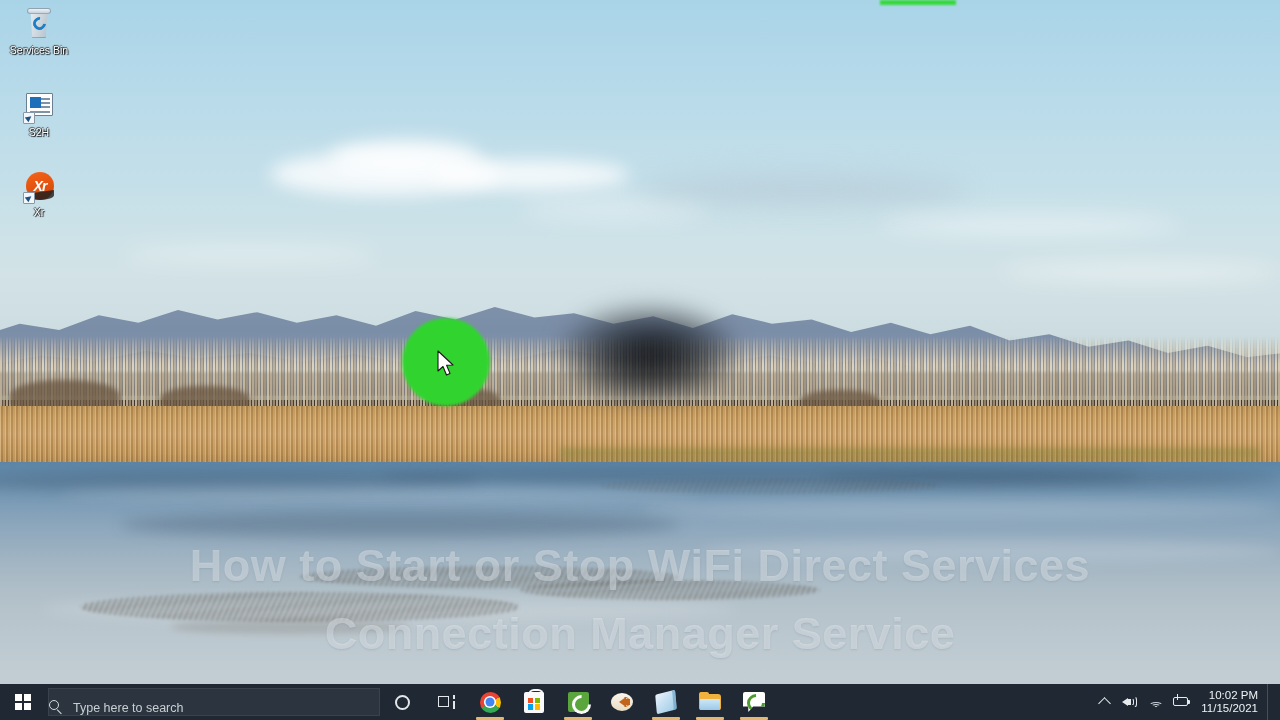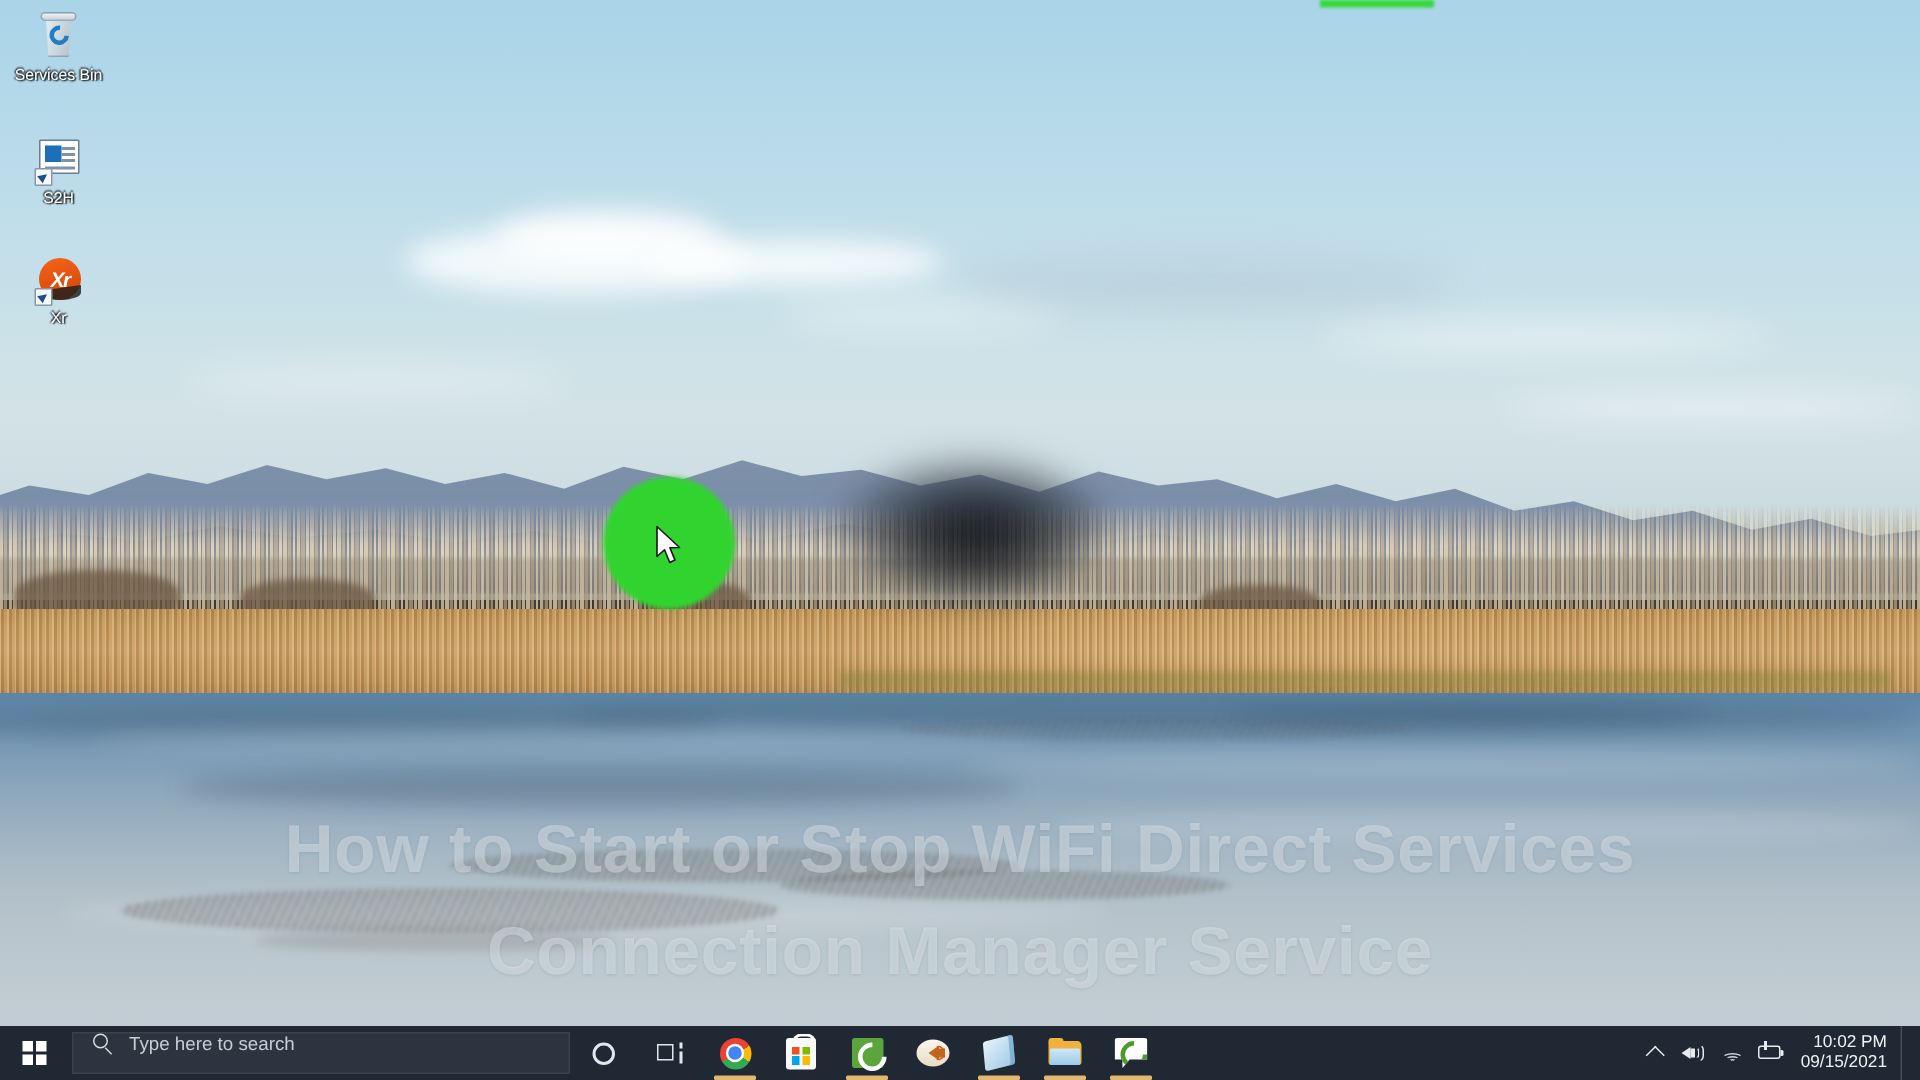--- a/index.html
+++ b/index.html
@@ -255,21 +255,21 @@
   .win-logo {
     width:16px; height:16px;
     display:grid; grid-template-columns:1fr 1fr; grid-template-rows:1fr 1fr;
     gap:1.6px;
   }
   .win-logo span { background:#fff; display:block; }
 
   #search-box {
     width:332px; height:28px; margin-left:2px;
     background:#2c353f; border:1px solid #39424d;
-    display:flex; align-items:flex-start; gap:9px; padding-left:13px;
+    display:flex; align-items:flex-end; gap:9px; 
   }
   #search-box .magnifier { width:15px; height:15px; position:relative; flex:0 0 auto; }
   #search-box .magnifier i {
     position:absolute; left:0; top:0; width:10px; height:10px;
     border:1.4px solid #d6dadd; border-radius:50%;
   }
   #search-box .magnifier b {
     position:absolute; left:8px; top:9px; width:6px; height:1.4px;
     background:#d6dadd; transform:rotate(45deg); transform-origin:left center;
   }
@@ -639,19 +639,19 @@
       </div>
       <div class="tray-ico">
         <div class="batt-tray">
           <div class="plug"></div>
             <div class="shell"></div>
             <div class="cap"></div>
         </div>
       </div>
       <div id="clock">
         <span>10:02 PM</span>
-        <span>09/15/2021</span>
+        <span>11/15/2021</span>
       </div>
       <div id="show-desktop"></div>
     </div>
 
   </div>
 </div>
 
 </body></html>

